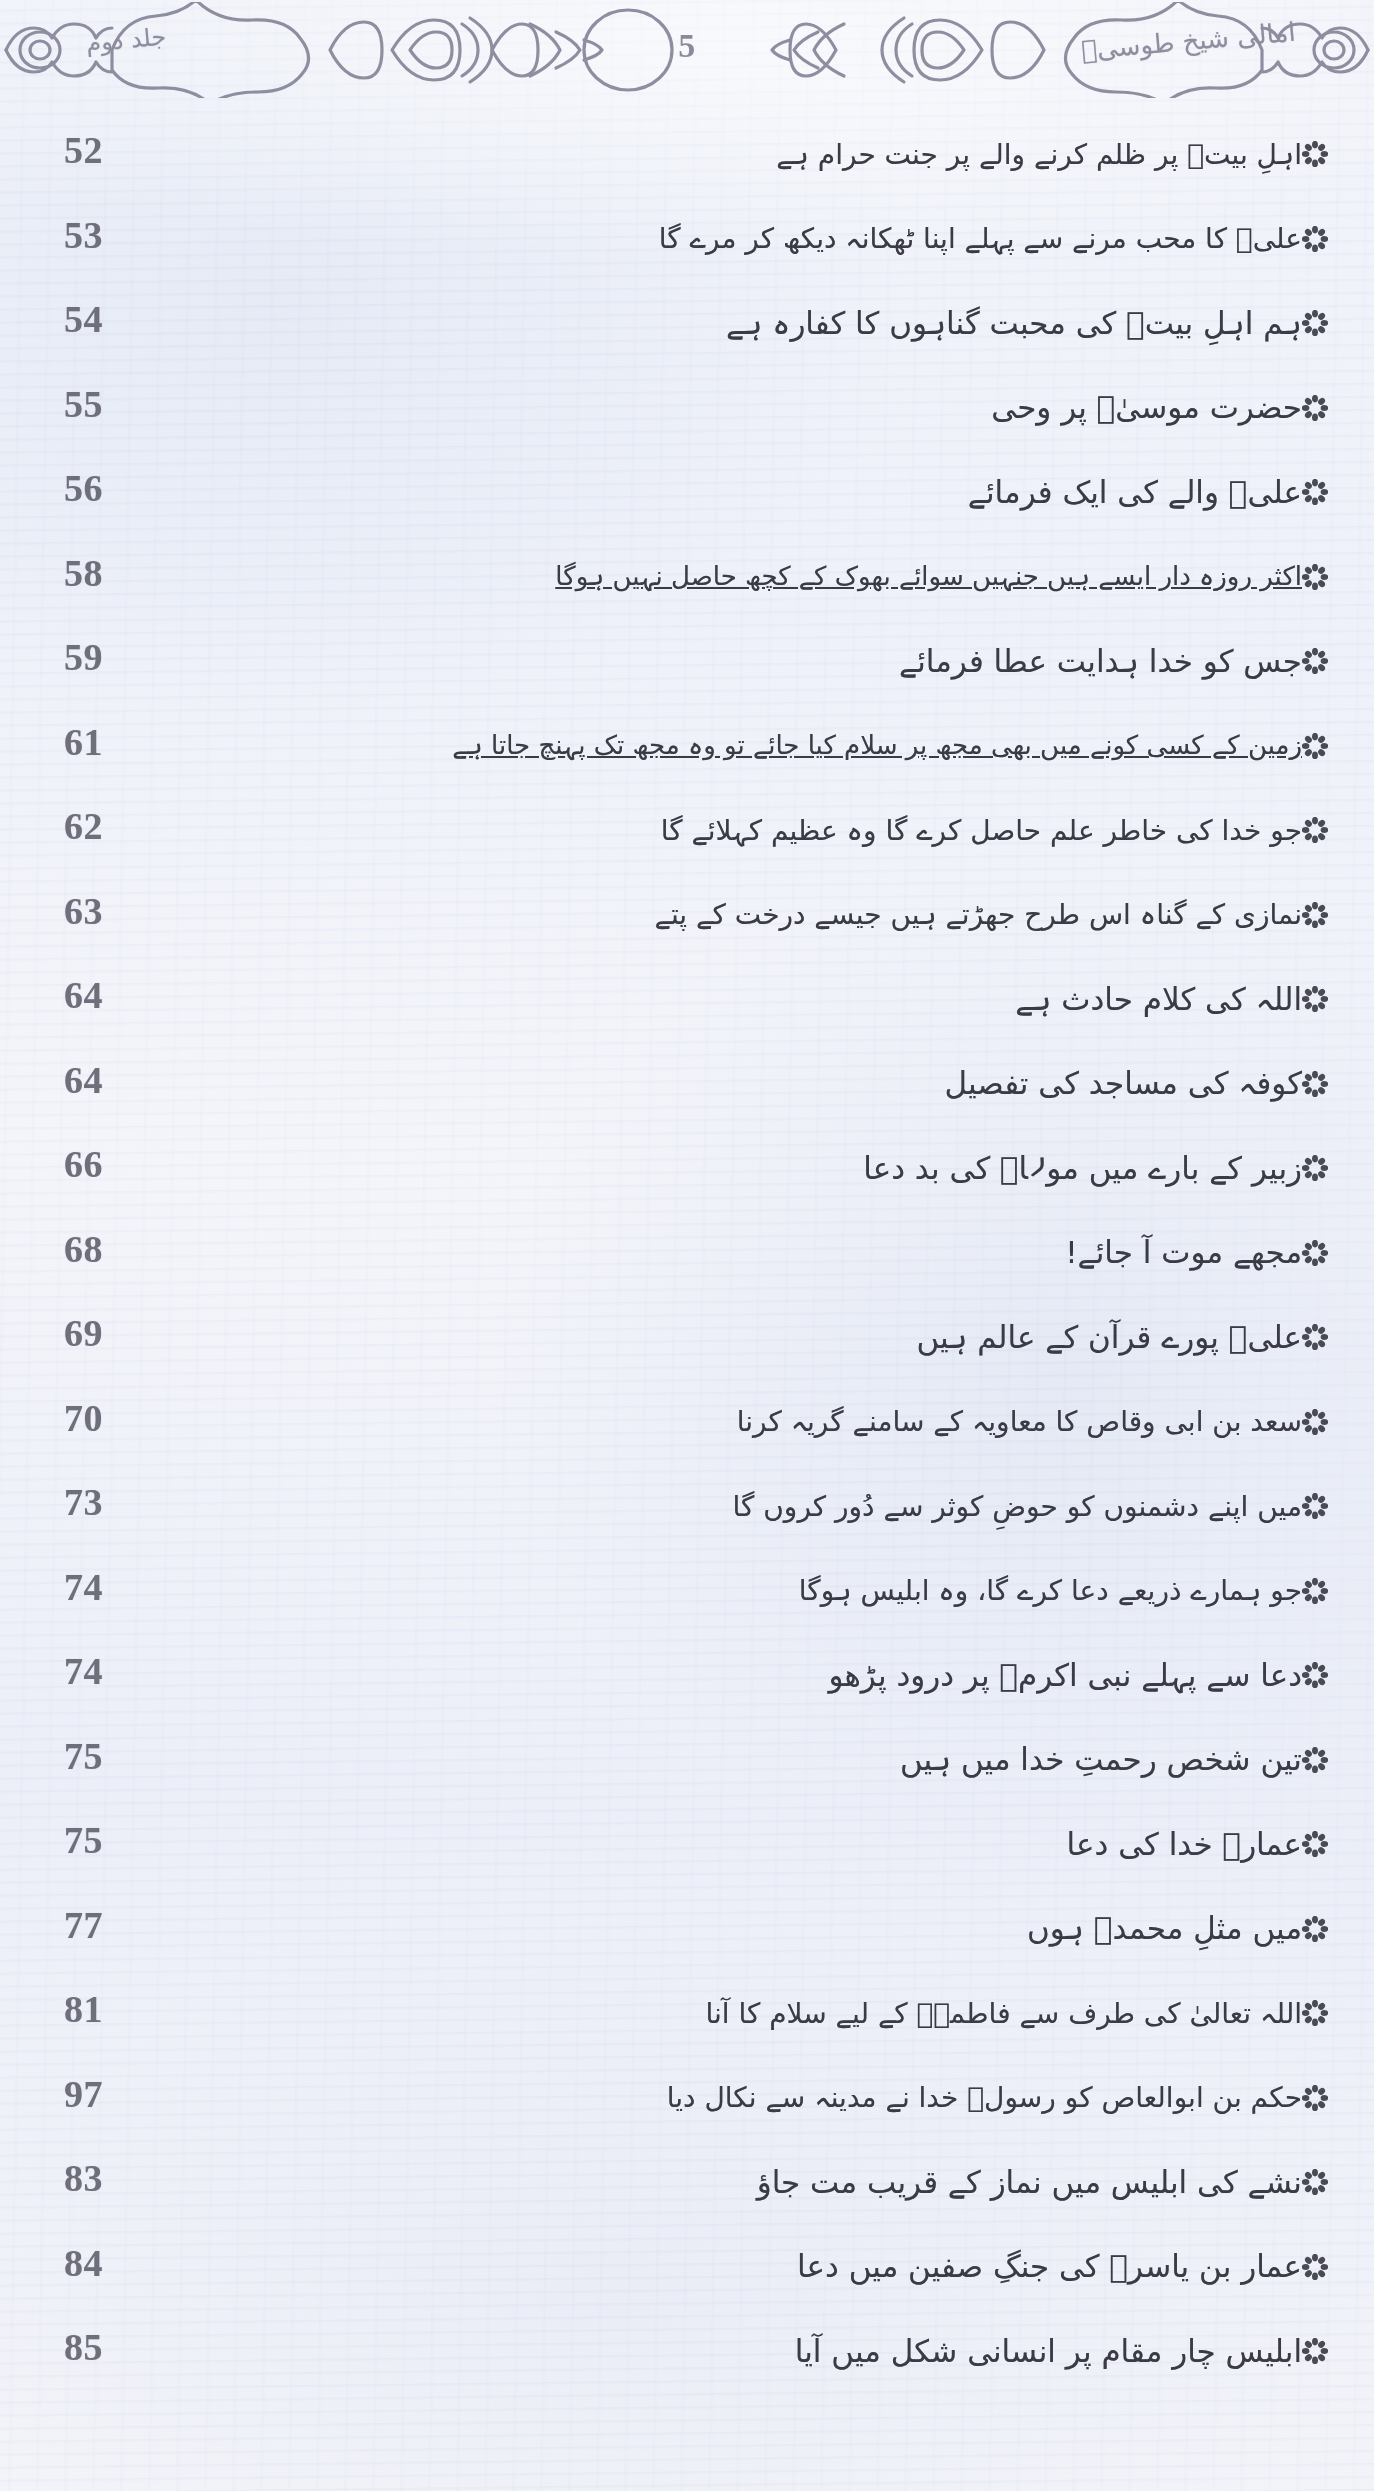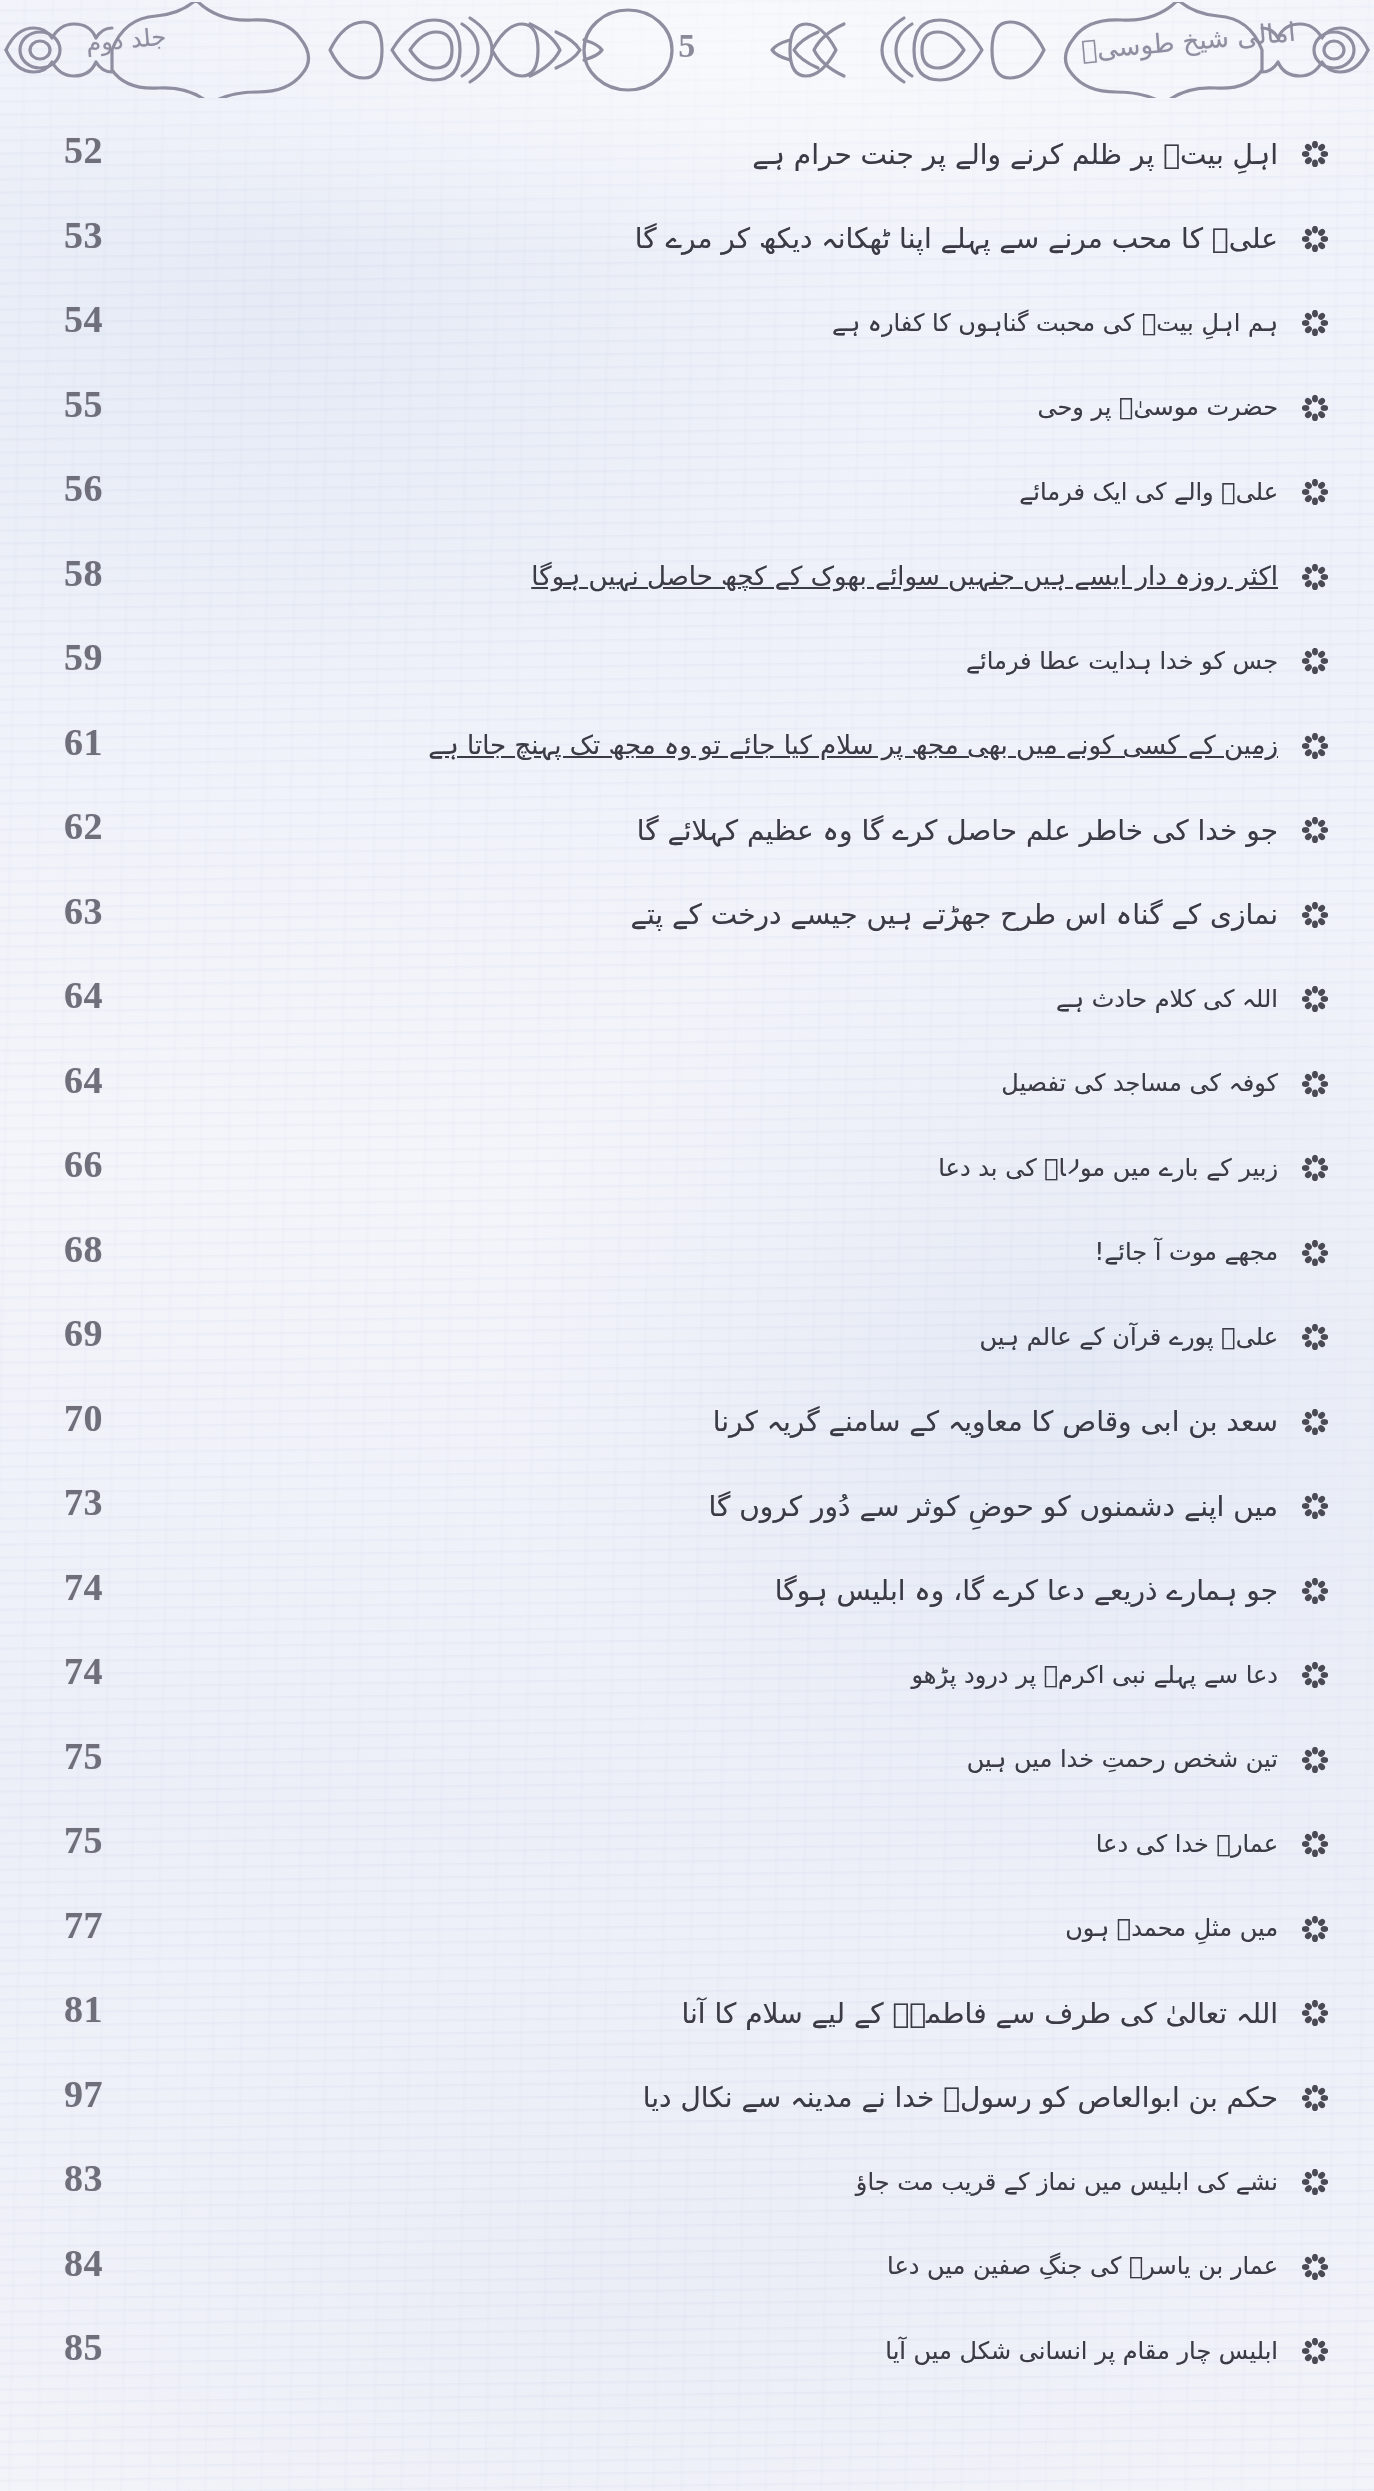--- a/index.html
+++ b/index.html
@@ -114,40 +114,40 @@
     justify-content: flex-start;
     height: 84.5px;
     padding: 0 58px 0 40px;
     box-sizing: border-box;
   }
 
   .entry {
     display: flex;
     flex-direction: row;
     align-items: center;
-    gap: 24px;
+    gap: 0;
     direction: rtl;
     unicode-bidi: isolate;
     flex: 0 0 auto;
     margin-right: 0;
     text-align: right;
   }
 
   .bullet {
     flex: 0 0 auto;
     width: 26px;
     height: 26px;
     position: relative;
     display: inline-block;
   }
   .bullet svg { display:block; }
 
   .entry-title {
     color: #3b3b46;
-    font-size: 24px;
+    font-size: 31px;
     line-height: 1.12;
     direction: rtl;
     unicode-bidi: isolate;
     white-space: nowrap;
     font-family: "DejaVu Sans", "Liberation Sans", sans-serif;
     font-weight: 500;
     text-shadow: 0 0 0.6px rgba(50,50,60,0.4);
   }
 
   .page-no {

